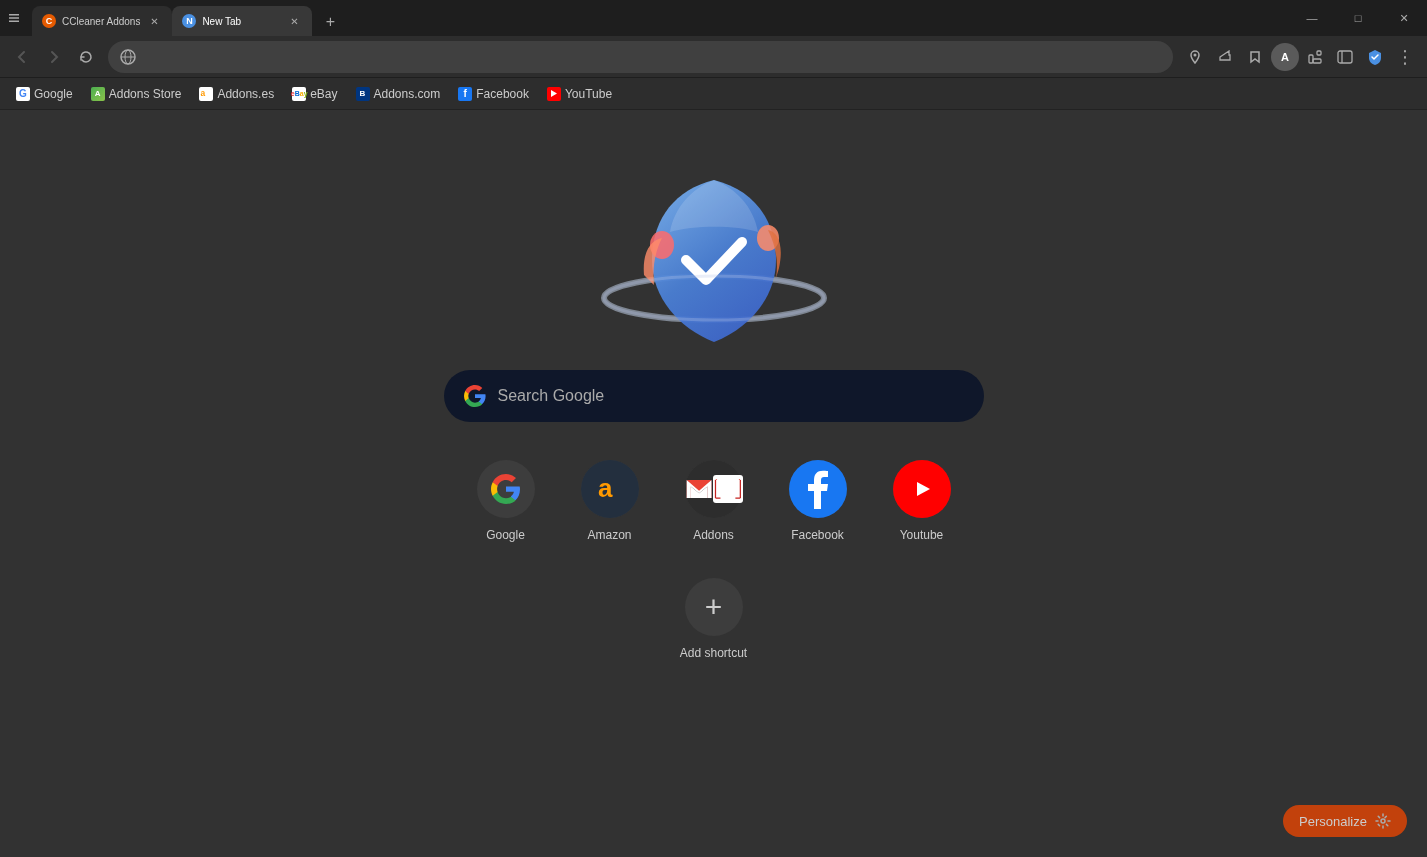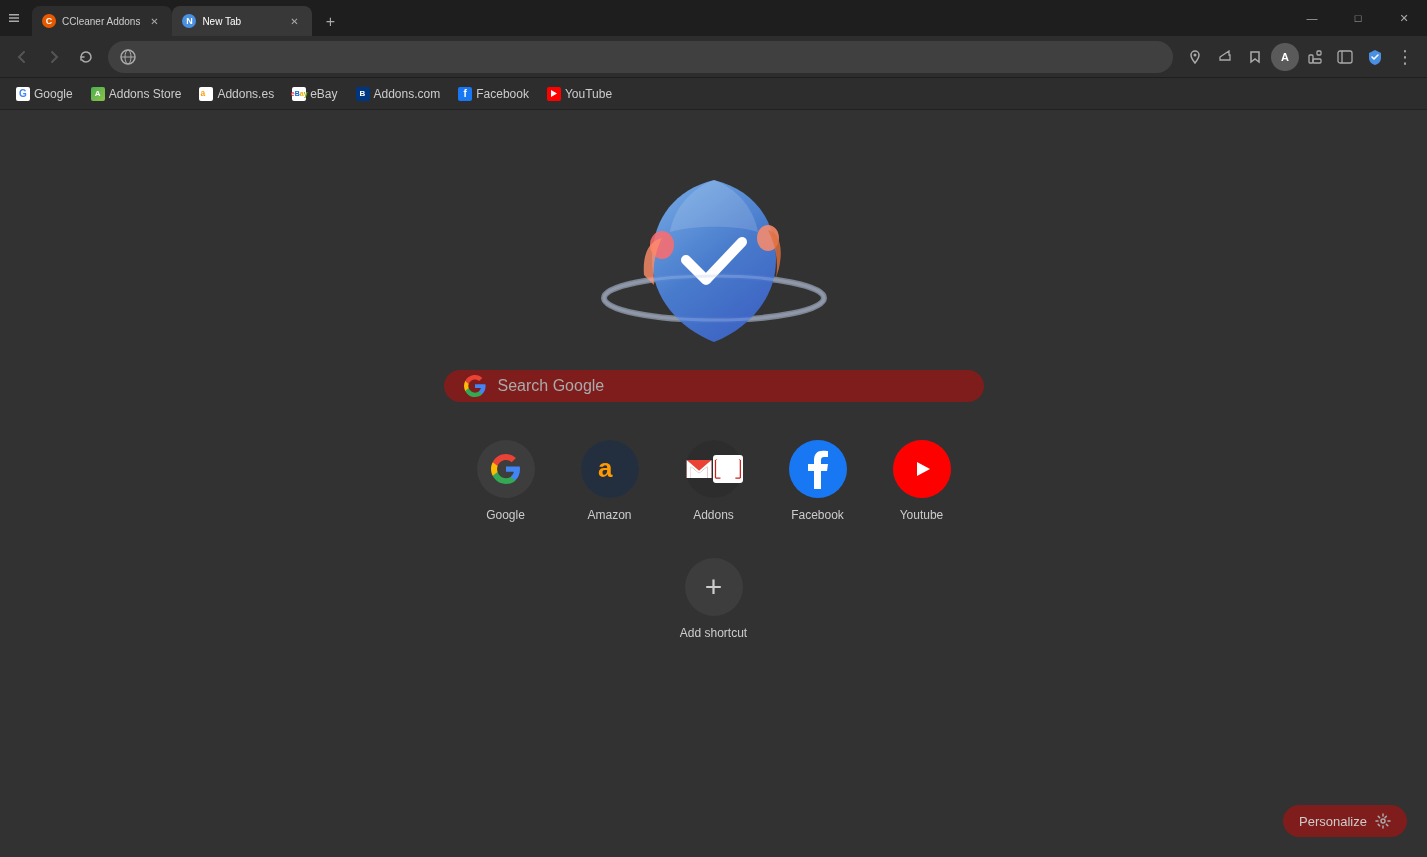--- a/index.html
+++ b/index.html
@@ -204,22 +204,22 @@
     
     .hero-illustration {
       width: 280px;
       height: 200px;
       margin-bottom: 20px;
     }
 
     
     .search-bar {
       width: 540px;
-      height: 32px;
-      background: #7f1d1d;
+      height: 52px;
+      background: #0f172a;
       border-radius: 30px;
       display: flex;
       align-items: center;
       padding: 0 20px;
       gap: 12px;
       margin-bottom: 30px;
       cursor: text;
     }
     .search-g-logo {
       width: 22px;
@@ -264,21 +264,21 @@
       color: #ccc;
       text-align: center;
       white-space: nowrap;
     }
 
     
     .personalize-btn {
       position: absolute;
       bottom: 20px;
       right: 20px;
-      background: #7f1d1d;
+      background: #c2410c;
       border: none;
       border-radius: 20px;
       color: #ccc;
       font-size: 13px;
       padding: 8px 16px;
       cursor: pointer;
       display: flex;
       align-items: center;
       gap: 8px;
     }

